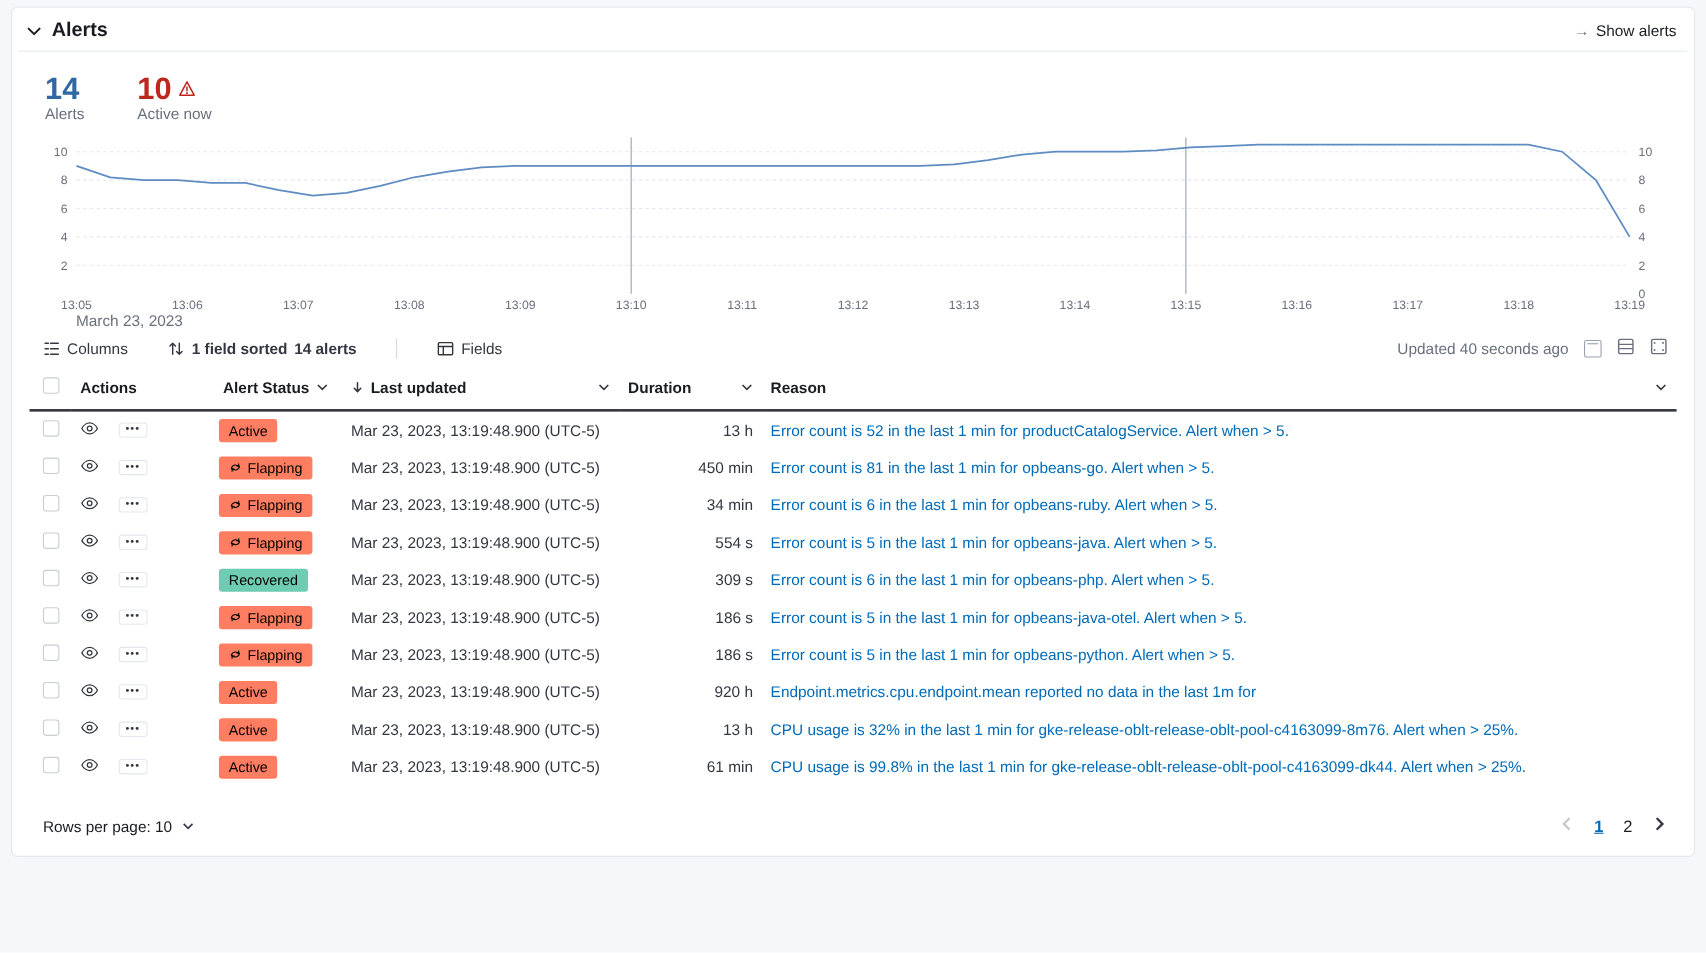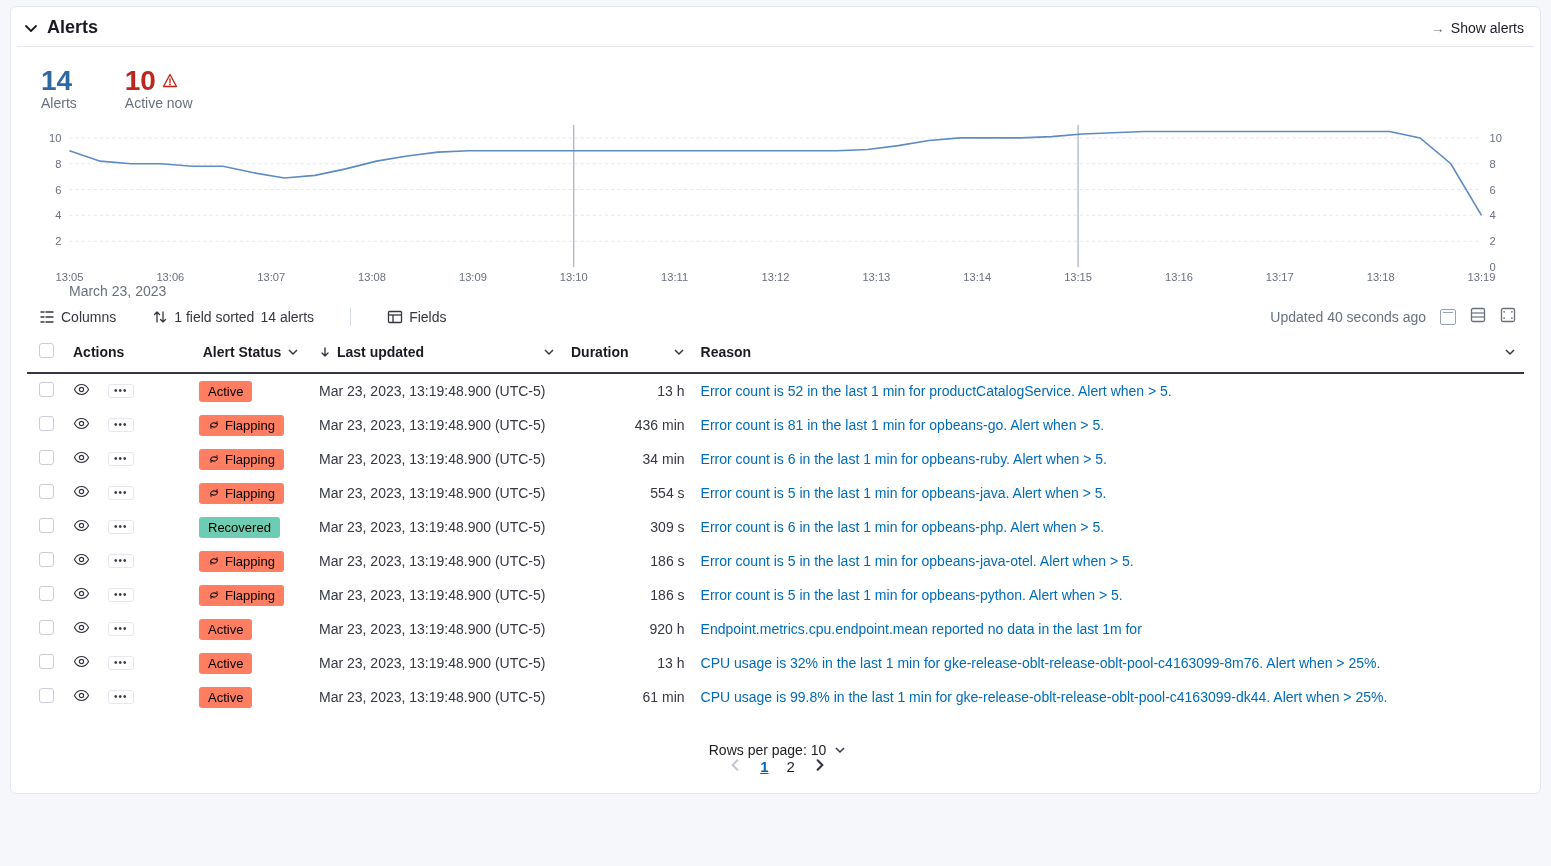--- a/index.html
+++ b/index.html
@@ -107,21 +107,20 @@
   .badge.flapping{background:var(--badge-flapping-bg)}
   .badge.recovered{background:var(--badge-recovered-bg)}
   .flap-icon{width:12px;height:12px}
 
   .reason-link{color:var(--link);text-decoration:none}
   .dur{ text-align:right;display:block }
 
   .footer{
     display:flex;align-items:center;justify-content:space-between;
     padding:28px 24px 18px 28px;
-    flex-direction:column;
   }
   .rpp{display:flex;align-items:center;gap:8px;font-size:14px;color:#1a1c21}
   .pager{display:flex;align-items:center;gap:18px;font-size:15px}
   .pager .num{color:#1a1c21}
   .pager .num.current{color:var(--link);font-weight:700;text-decoration:underline}
   .pager .chev{color:#98a2b3}
   .pager .chev.enabled{color:#343741}
 </style>
 </head>
 <body>
@@ -206,22 +205,22 @@
       <div class="item">
         <svg class="icon-svg" viewBox="0 0 16 16">
             <path d="M2 3h3M2 8h3M2 13h3M7 3h7M7 8h7M7 13h7" stroke="#343741" stroke-width="1.4" stroke-linecap="round"></path>
           </svg>
         <span>Columns</span>
       </div>
       <div class="item">
         <svg class="icon-svg" viewBox="0 0 16 16">
             <path d="M5 13V3M5 3l-2.5 2.5M5 3l2.5 2.5M11 3v10M11 13l-2.5-2.5M11 13l2.5-2.5" stroke="#343741" stroke-width="1.3" fill="none" stroke-linecap="round"></path>
           </svg>
-        <span style="font-weight:400">1 field sorted</span>
-        <span style="font-weight:400">14 alerts</span>
+        <span style="font-weight:700">1 field sorted</span>
+        <span style="font-weight:700">14 alerts</span>
       </div>
       <div class="divider"></div>
       <div class="item">
         <svg class="icon-svg" viewBox="0 0 16 16">
             <rect x="1.5" y="2.5" width="13" height="11" rx="1" fill="none" stroke="#343741" stroke-width="1.3"></rect>
             <line x1="1.5" y1="6" x2="14.5" y2="6" stroke="#343741" stroke-width="1.3"></line>
             <line x1="6" y1="6" x2="6" y2="13.5" stroke="#343741" stroke-width="1.3"></line>
           </svg>
         <span>Fields</span>
       </div>
@@ -325,21 +324,21 @@
           </td>
           <td class="col-status"><span class="badge flapping">
               <svg class="flap-icon" viewBox="0 0 16 16">
                 <path d="M3 10a5 5 0 0 1 9-3M13 6a5 5 0 0 1-9 3" fill="none" stroke="#000" stroke-width="1.3"></path>
                 <path d="M12 3v3h-3M4 13v-3h3" fill="none" stroke="#000" stroke-width="1.3"></path>
               </svg>
               <span>Flapping</span>
             </span></td>
           <td class="col-updated">Mar 23, 2023, 13:19:48.900 (UTC-5)</td>
           <td class="col-duration">
-            <span class="dur">436 min</span>
+            <span class="dur">450 min</span>
           </td>
           <td class="col-reason"><a class="reason-link" href="#">Error count is 81 in the last 1 min for opbeans-go. Alert when &gt; 5.</a></td>
         </tr>
         <tr>
           <td class="col-check"><input type="checkbox" style=""></td>
           <td class="col-actions">
             <div class="row-actions">
               <span><svg class="eye-icon" viewBox="0 0 24 24">
                   <path d="M2 12s3.5-7 10-7 10 7 10 7-3.5 7-10 7S2 12 2 12z" fill="none" stroke="#343741" stroke-width="1.6"></path>
                   <circle cx="12" cy="12" r="3" fill="none" stroke="#343741" stroke-width="1.6"></circle>

